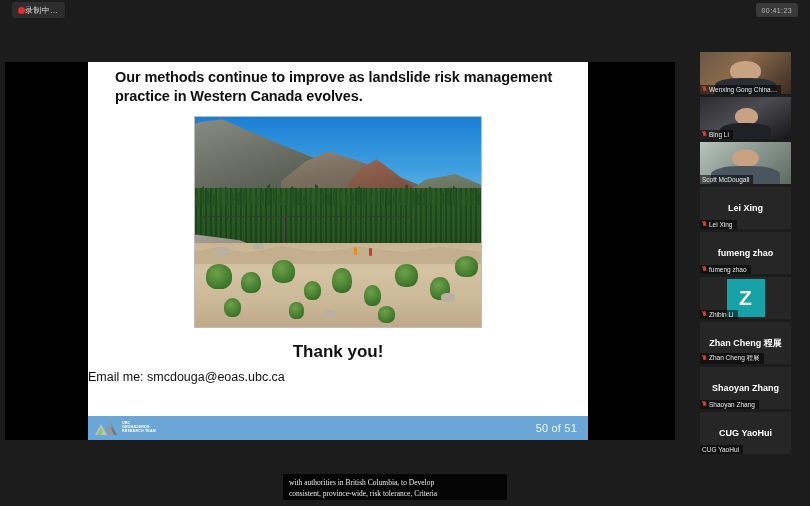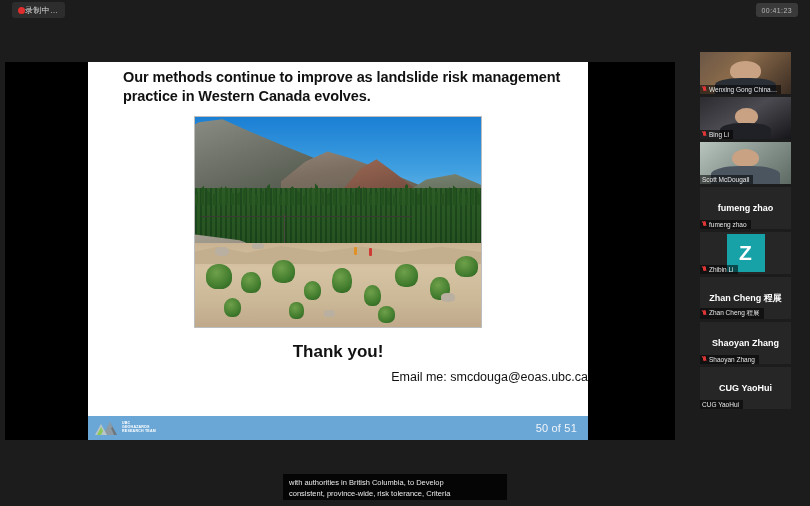--- a/index.html
+++ b/index.html
@@ -44,21 +44,21 @@
     width:670px; height:378px;
     background:#000;
   }
   #slide {
     position:absolute; left:83px; top:0;
     width:500px; height:378px;
     background:#ffffff;
     display:flex; flex-direction:column;
   }
   #slide-title {
-    margin:6px 22px 0 35px;
+    margin:6px 22px 0 27px;
     font-size:14.5px; font-weight:bold; color:#111;
     line-height:1.28; letter-spacing:-.1px;
   }
 
   
   #photo-wrap {
     margin:11px auto 0 auto;
     width:288px; height:212px;
     border:1px solid #bdbdbd;
     position:relative; overflow:hidden;
@@ -139,21 +139,21 @@
   .person { position:absolute; width:3px; height:8px; border-radius:1px; }
   #p1 { background:#e09024; left:55.5%; top:62%; }
   #p2 { background:#cf3a32; left:61%; top:62.5%; }
 
   
   #thanks {
     margin:14px 0 0 0; text-align:center;
     font-size:17px; font-weight:bold; color:#111;
   }
   #email {
-    margin:8px 0 0 0; text-align:right;
+    margin:8px 0 0 0; text-align:left;
     font-size:12.5px; color:#111;
   }
 
   
   #slide-footer {
     position:absolute; left:0; bottom:0; width:500px; height:24px;
     background:#6ba7d6;
     display:flex; align-items:center; justify-content:space-between;
     padding:0 11px 0 6px;
   }
@@ -217,21 +217,21 @@
     width:38px; height:38px; background:#17a2a8;
     display:flex; align-items:center; justify-content:center;
     font-size:21px; font-weight:bold; color:#ffffff;
   }
 
   
   #captions {
     position:absolute; left:283px; top:474px;
     width:224px; padding:3px 6px 0 6px;
     background:rgba(0,0,0,.82);
-    font-size:7.5px; color:#e9e9e9; line-height:1.5;
+    font-size:7.5px; color:#e9e9e9; line-height:1.5;font-family:Liberation Serif, serif;
   }
 </style>
 </head>
 <body>
 
 <div id="app">
 
   <div id="topbar">
     <div id="rec-badge">
       <span id="rec-dot"></span>
@@ -333,20 +333,27 @@
     <div class="tile active">
       <div class="vid" id="vid3">
         <div class="head" style="left:35%; top:16%; width:30%; height:44%;"></div>
         <div class="torso" style="left:12%; top:56%; width:76%; height:46%; background:#4a5560;"></div>
       </div>
       <div class="namebar">
         <span class="nm">Scott McDougall</span>
       </div>
     </div>
 
+    <div class="tile namecard">
+      <div class="bigname">Lei Xing</div>
+      <div class="namebar">
+        <span class="mic off"></span>
+        <span class="nm">Lei Xing</span>
+      </div>
+    </div>
 
     <div class="tile namecard">
       <div class="bigname">fumeng zhao</div>
       <div class="namebar">
         <span class="mic off"></span>
         <span class="nm">fumeng zhao</span>
       </div>
     </div>
 
     <div class="tile namecard">

